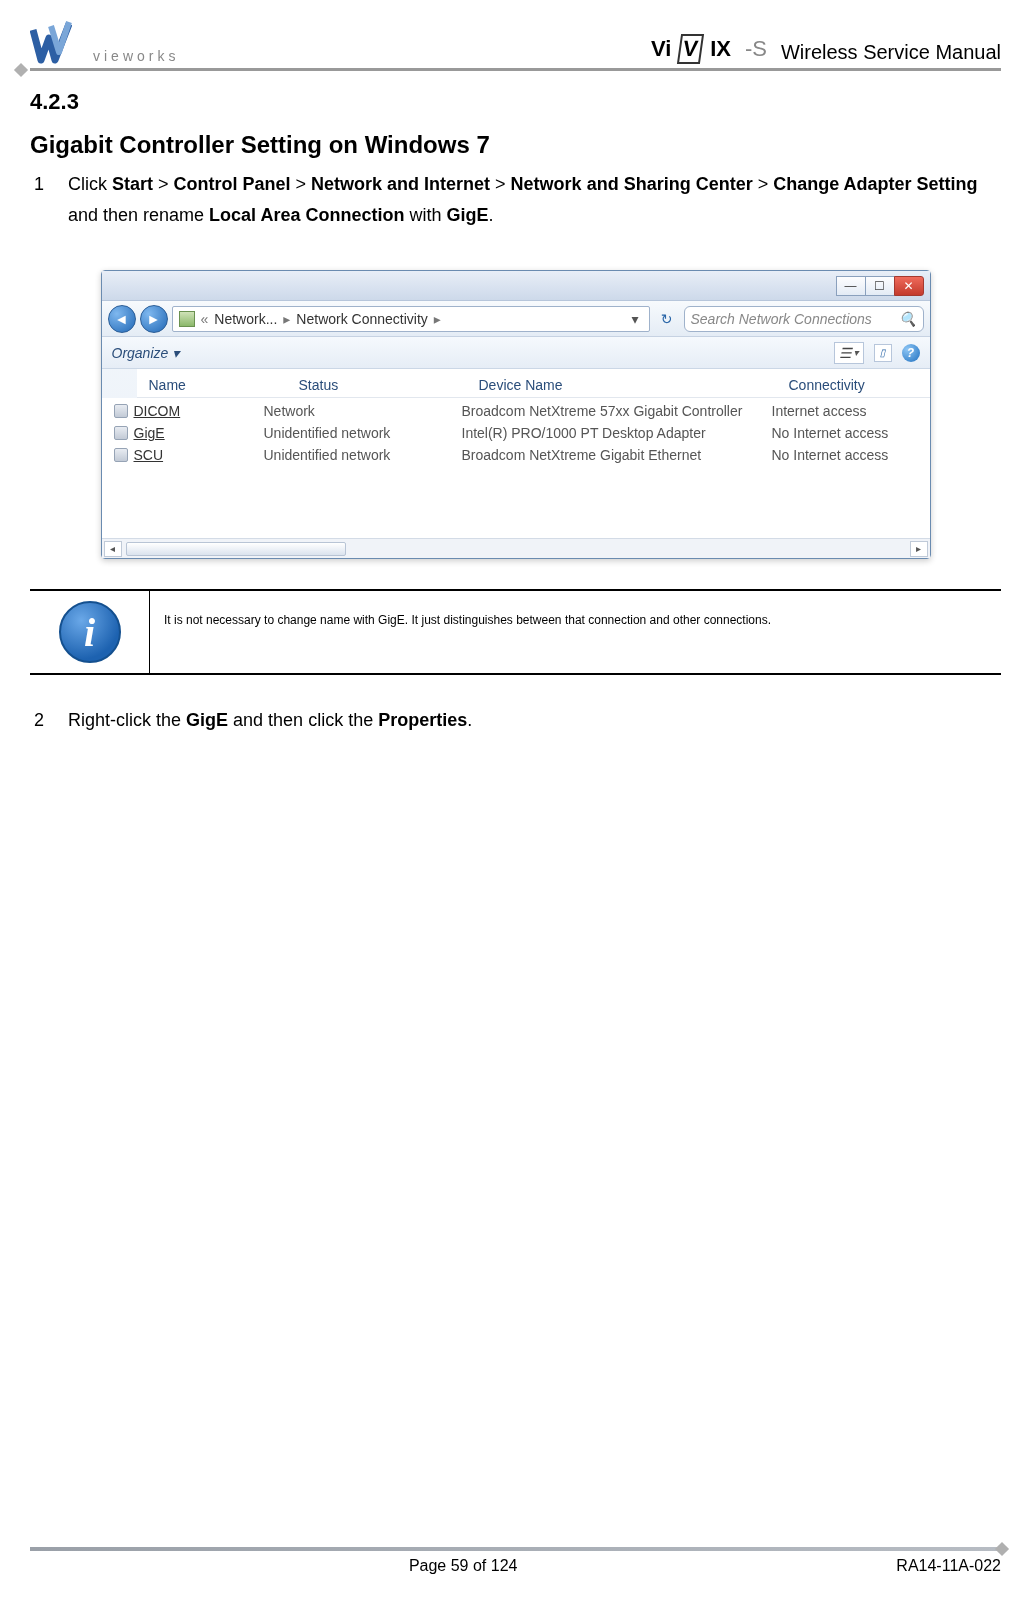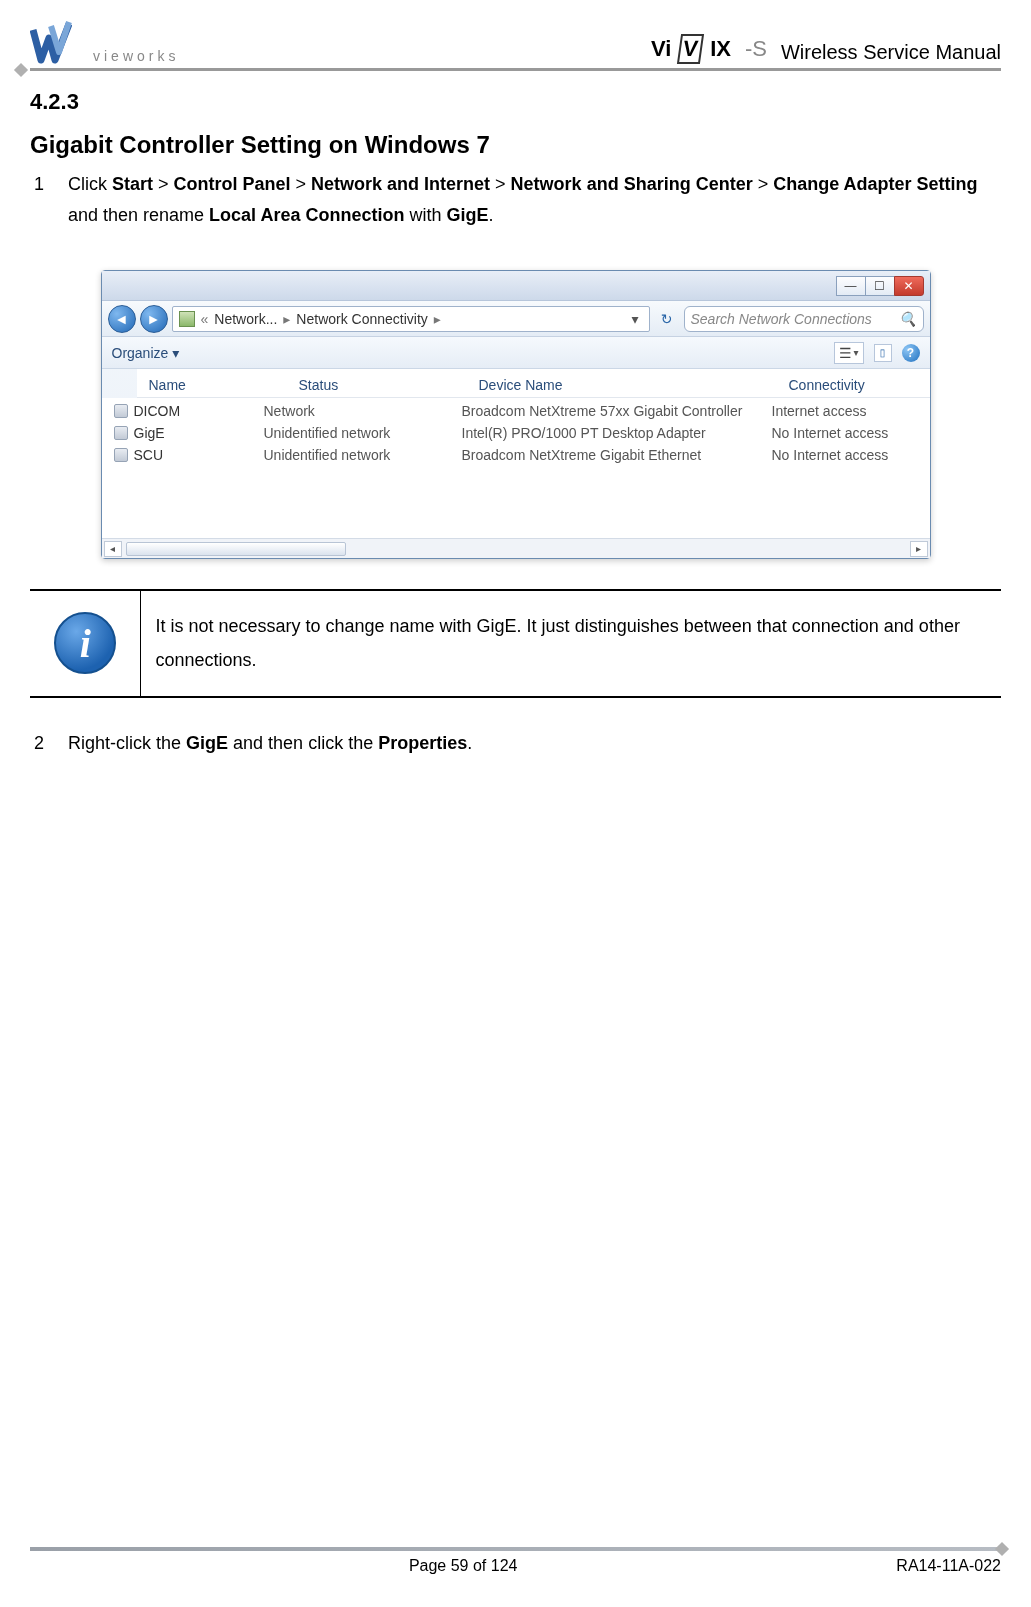--- a/index.html
+++ b/index.html
@@ -184,20 +184,21 @@
     padding: 0 6px;
     color: #888;
     font-style: italic;
   }
   .toolbar {
     height: 32px;
     background: linear-gradient(#f5f9fd,#e6edf6);
     border-bottom: 1px solid #cbd7e6;
     display:flex;align-items:center;
     padding: 0 10px;
+    font-style: italic;
   }
   .org { color: #2a4d7a; display:flex;align-items:center;gap:4px;}
   .tb-right { margin-left:auto; display:flex;align-items:center;gap:10px;}
   .view-icons {
     display:flex;align-items:center;gap:2px;
     border:1px solid #b7c6db;padding:2px 4px;background:#fff;
   }
   .help-ic {
     width:18px;height:18px;border-radius:50%;
     background: radial-gradient(circle at 30% 30%, #8ec6f5,#1e6fbf);
@@ -211,21 +212,21 @@
     border-bottom: 1px solid #e2e7ee;
     color:#2a4d7a;
     margin-left:35px;
   }
   .col-name{width:150px}
   .col-status{width:180px}
   .col-device{width:310px}
   .col-conn{flex:1}
   .rows{background:#fff;padding:2px 12px 6px 12px;min-height:140px;}
   .row{display:flex;padding:3px 0;color:#555;}
-  .r-name{width:150px;display:flex;align-items:center;gap:6px;color:#333;}
+  .r-name{width:150px;display:flex;align-items:center;gap:6px;color:#333;text-decoration:underline;}
   .r-status{width:198px}
   .r-device{width:310px}
   .r-conn{flex:1}
   .nic-ic{
     width:14px;height:14px;background:linear-gradient(#e8ecf2,#c2cad6);
     border:1px solid #96a3b5;border-radius:2px;
   }
   .hscroll{
     height:20px;background:#f0f3f8;border-top:1px solid #d3dbe6;
     display:flex;align-items:center;justify-content:space-between;
@@ -254,21 +255,21 @@
   }
   .note-icon span{
     font-family: "Times New Roman", serif;
     font-style: italic;
     font-weight: 700;
     font-size: 40px;
     color:#fff;
   }
   .note-text{
     padding: 18px 14px;
-    font-size:18px;
+    font-size:12px;
     line-height:1.9;
   }
   
   .footer{
     position:absolute;
     left:30px;right:30px;bottom:32px;
   }
   .footer-line{
     height:4px;
     background:linear-gradient(to right,#9aa0a8,#b7bcc3);

